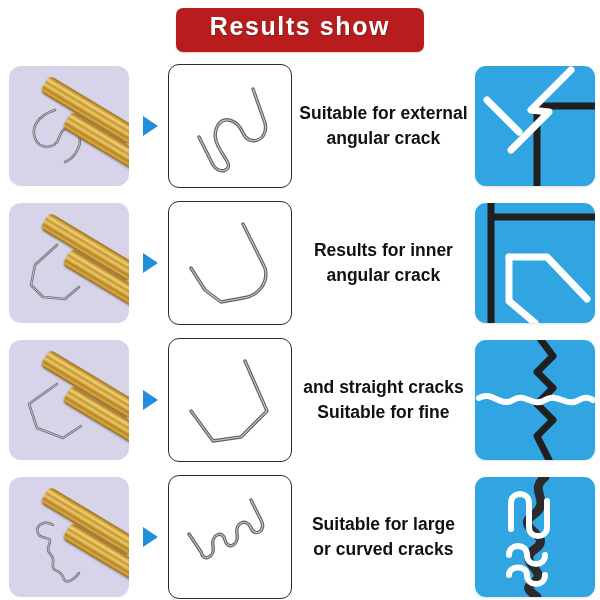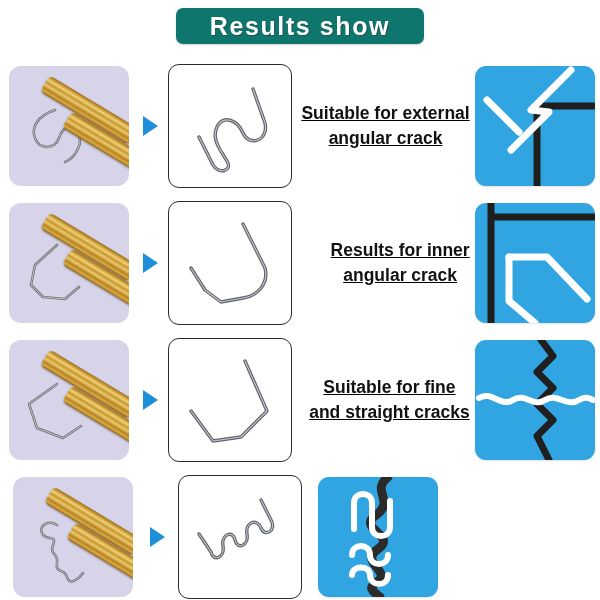--- a/index.html
+++ b/index.html
@@ -10,23 +10,23 @@
     overflow:hidden;
   }
   .page{position:relative;width:600px;height:600px;}
 
   
   .title-wrap{
     position:absolute;left:0;top:8px;width:600px;
     display:flex;justify-content:center;
   }
   .title-bar{
-    background:#0f766e;
+    background:#b91c1c;
     border-radius:7px;
-    padding:5px 34px 3px 34px;
+    padding:5px 34px 11px 34px;
     box-shadow:0 1px 2px rgba(0,0,0,.18);
   }
   .title-text{
     color:#ffffff;
     font-size:25px;
     font-weight:bold;
     letter-spacing:1.6px;
     line-height:1.1;
     text-shadow:1px 1px 0 rgba(40,40,40,.45);
     white-space:nowrap;
@@ -79,21 +79,21 @@
     border:1.6px solid #2b2b2b;
     border-radius:11px;
     background:#ffffff;
     position:relative;
     overflow:hidden;
   }
 
   
   .caption-cell{
     width:180px;
-    display:flex;align-items:center;justify-content:flex-end;text-decoration:underline;
+    display:flex;align-items:center;justify-content:center;
   }
   .caption{
     color:#111111;
     font-size:17.5px;
     font-weight:bold;
     line-height:1.42;
     text-align:center;
   }
 
   
@@ -241,22 +241,22 @@
             </g>
             <g fill="none" stroke="#c7cad0" stroke-width="1.1" stroke-linecap="round" stroke-linejoin="round">
               <path d="M76 22 L98 72 L72 98 L44 102 L22 72"></path>
             </g>
           </svg>
         </div>
       </div>
 
       <div class="caption-cell">
         <div class="caption">
+          <div>and straight cracks</div>
           <div>Suitable for fine</div>
-          <div>and straight cracks</div>
         </div>
       </div>
 
       <div class="icon-cell">
         <div class="icon-box">
           <svg width="120" height="120" viewBox="0 0 120 120">
             <path d="M66 0 L78 16 L62 32 L78 48 L62 64 L78 80 L62 96 L74 120" stroke="#1f1f1f" stroke-width="7" fill="none" stroke-linejoin="round" stroke-linecap="round"></path>
             <path d="M4 58 C 16 50, 26 68, 38 60 C 50 52, 58 68, 70 60 C 82 52, 92 68, 104 60 C 110 56, 114 58, 118 60" stroke="#ffffff" stroke-width="6" fill="none" stroke-linecap="round"></path>
           </svg>
         </div>
@@ -286,20 +286,26 @@
             <g fill="none" stroke="#5f6368" stroke-width="3.4" stroke-linecap="round" stroke-linejoin="round">
               <path d="M82 24 L92 44 C 98 54, 86 62, 82 52 C 78 42, 66 46, 68 58 C 70 70, 58 74, 56 64 C 54 54, 42 58, 44 70 C 46 82, 34 86, 32 76 L20 58"></path>
             </g>
             <g fill="none" stroke="#c7cad0" stroke-width="1.1" stroke-linecap="round" stroke-linejoin="round">
               <path d="M82 24 L92 44 C 98 54, 86 62, 82 52 C 78 42, 66 46, 68 58 C 70 70, 58 74, 56 64 C 54 54, 42 58, 44 70 C 46 82, 34 86, 32 76 L20 58"></path>
             </g>
           </svg>
         </div>
       </div>
 
+      <div class="caption-cell">
+        <div class="caption">
+          <div>Suitable for large</div>
+          <div>or curved cracks</div>
+        </div>
+      </div>
 
       <div class="icon-cell">
         <div class="icon-box">
           <svg width="120" height="120" viewBox="0 0 120 120">
             <path d="M70 0 C 52 14, 78 24, 58 38 C 38 52, 80 58, 60 72 C 40 86, 76 94, 58 106 C 48 112, 58 116, 62 120" stroke="#2b2b2b" stroke-width="9" fill="none" stroke-linecap="round"></path>
             <path d="M36 52 L36 26 C 36 14, 54 14, 54 26 L54 50 C 54 62, 72 62, 72 50 L72 24" stroke="#ffffff" stroke-width="6" fill="none" stroke-linecap="round" stroke-linejoin="round"></path>
             <path d="M34 78 C 34 66, 52 66, 52 78 C 52 90, 70 90, 70 78" stroke="#ffffff" stroke-width="6" fill="none" stroke-linecap="round" stroke-linejoin="round"></path>
             <path d="M34 98 C 34 88, 52 88, 52 98 C 52 110, 70 110, 70 98" stroke="#ffffff" stroke-width="6" fill="none" stroke-linecap="round" stroke-linejoin="round"></path>
           </svg>
         </div>

